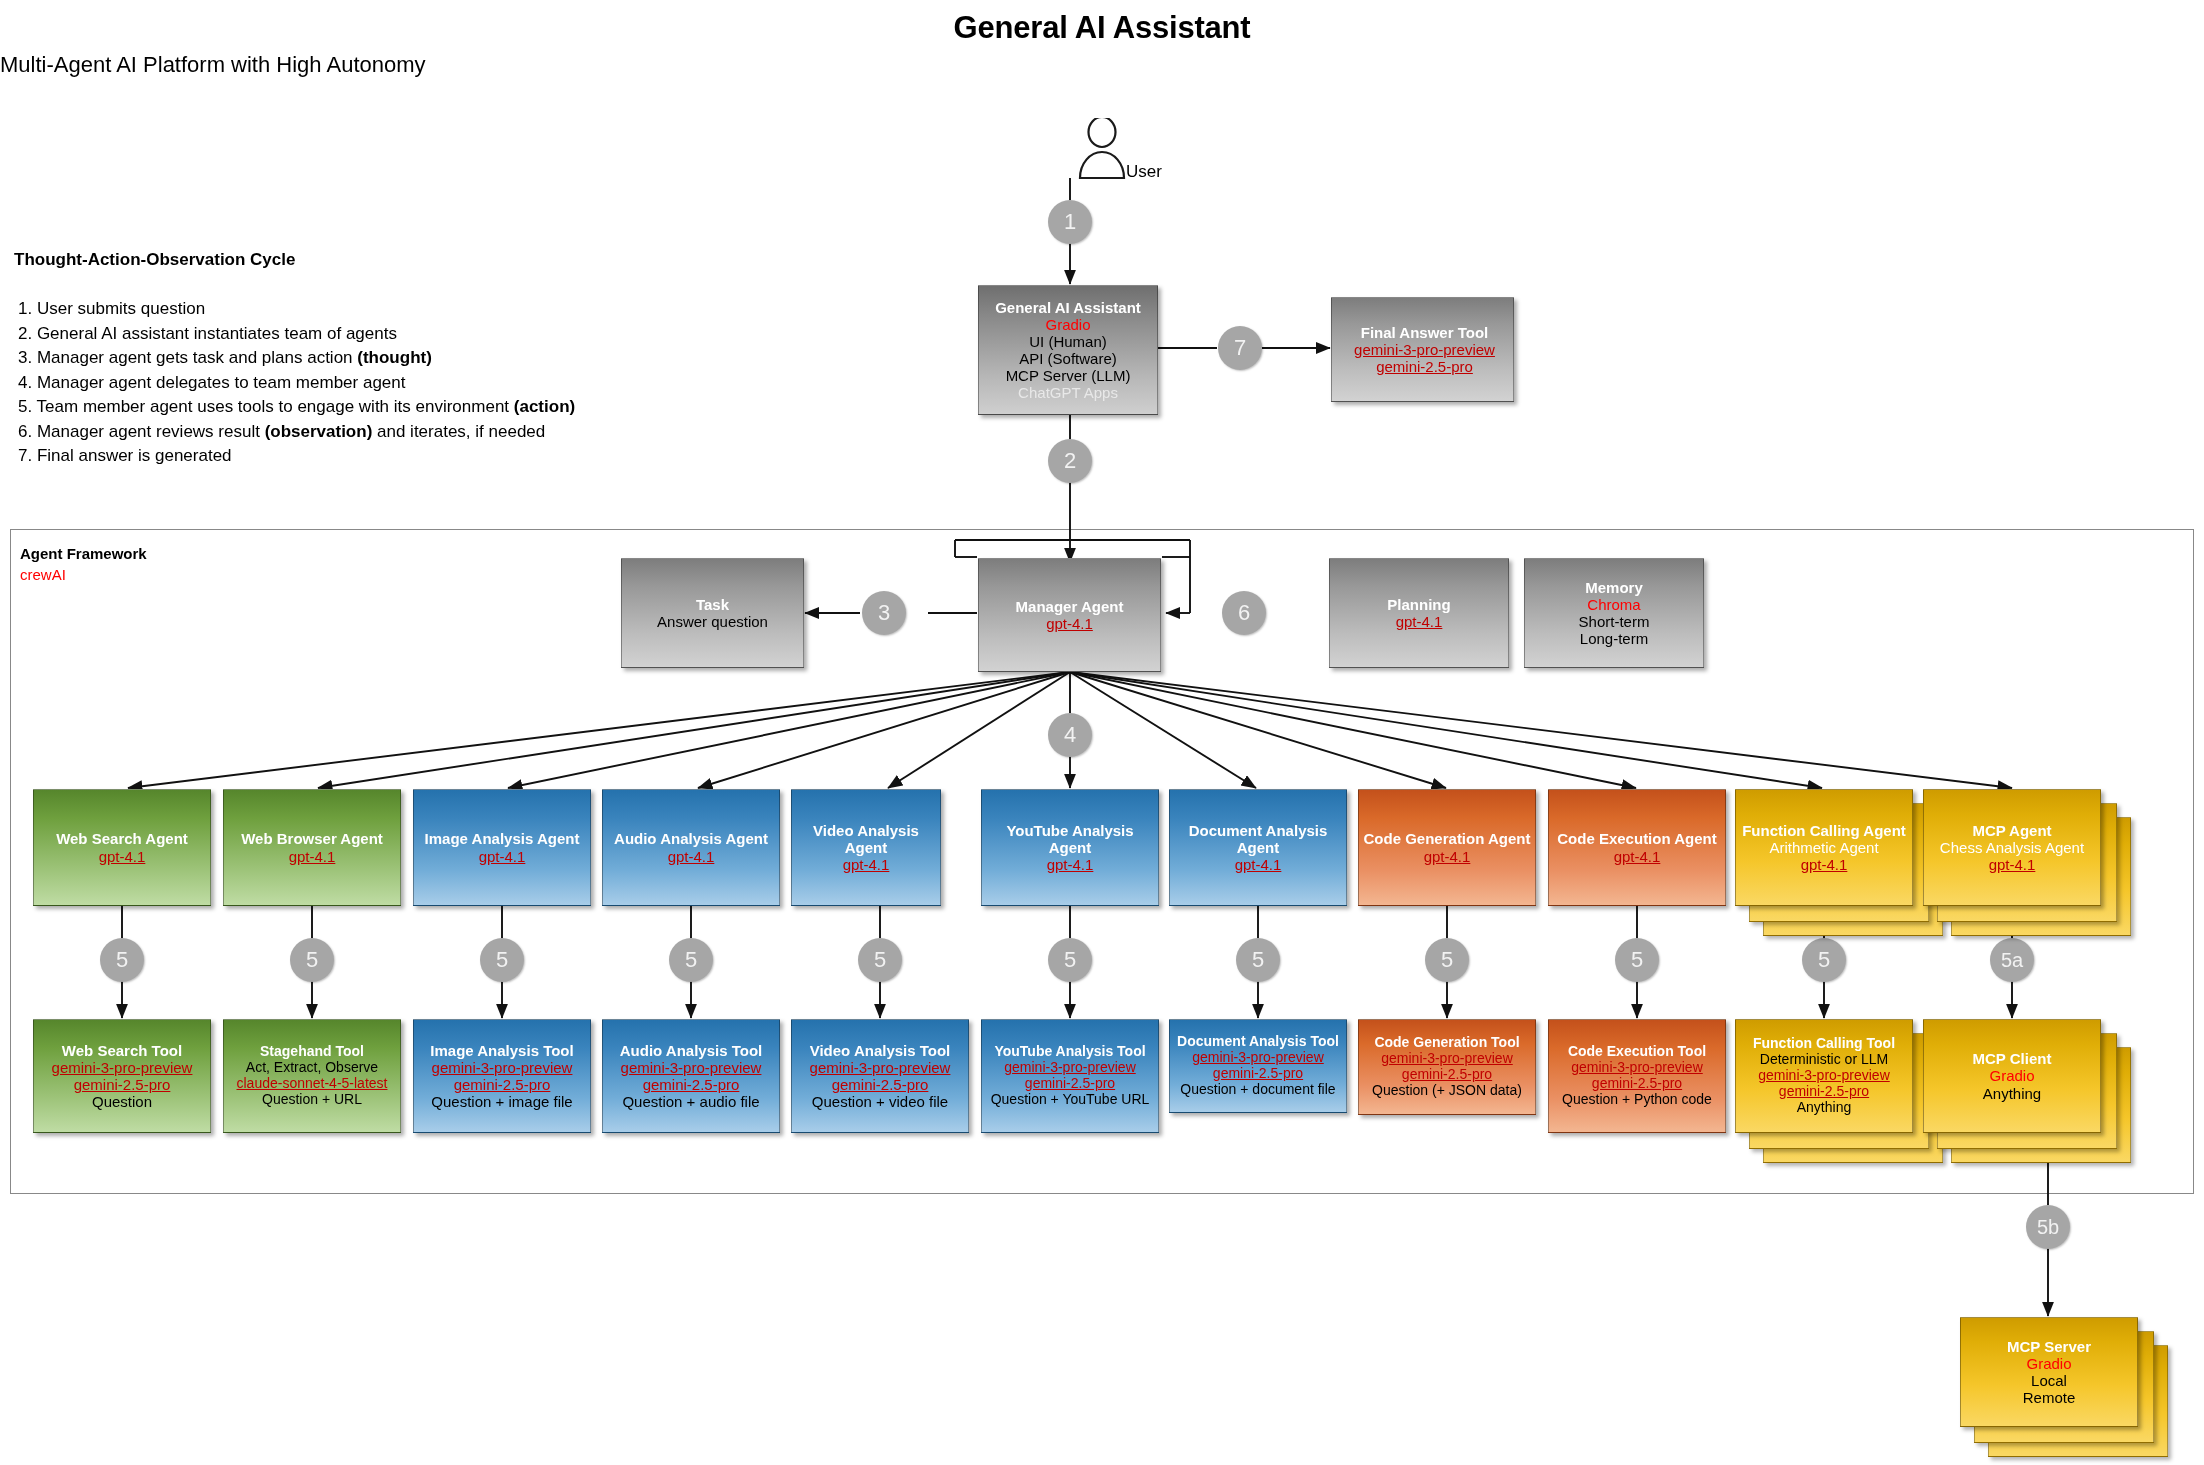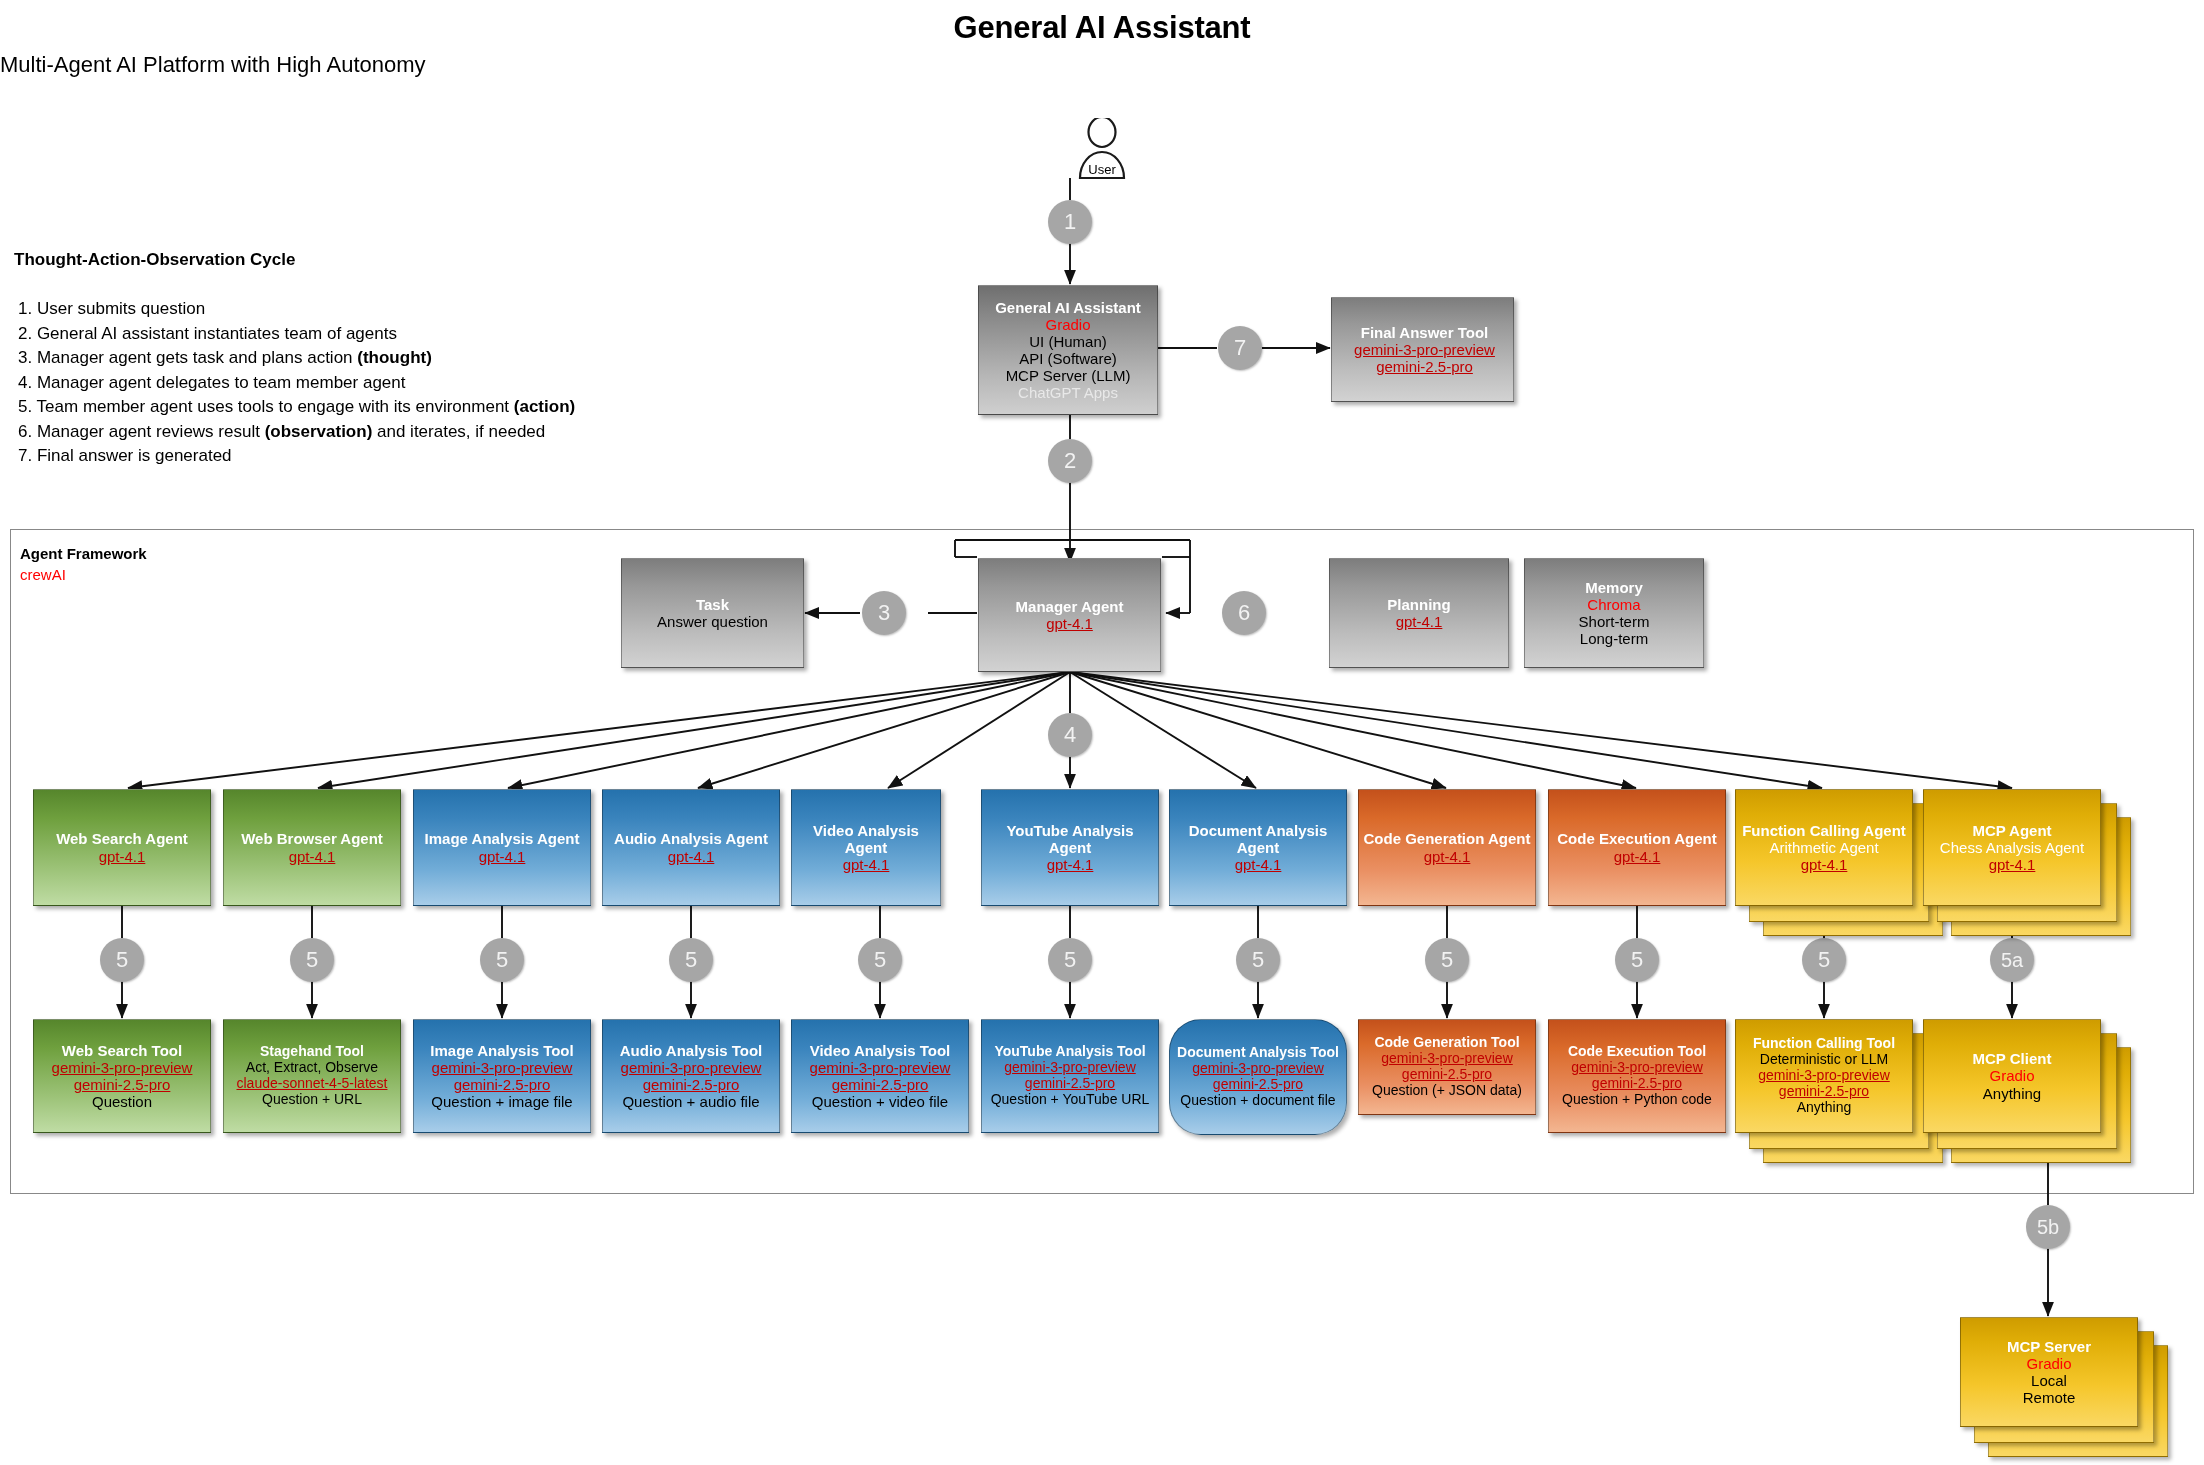--- a/index.html
+++ b/index.html
@@ -29,21 +29,21 @@
   }
 
   
   .legend-title { left: 14px; top: 250px; font-size: 17px; font-weight: bold; }
   .legend-list { left: 18px; top: 297px; font-size: 17px; line-height: 24.5px; }
   .legend-list div { white-space: nowrap; }
   .legend-list b { font-weight: bold; }
 
   
   .actor-label {
-    font-size: 13px; text-align: center; width: 120px;
+    font-size: 17px; text-align: right; width: 120px;
   }
 
   
   .node {
     text-align: center;
     display: flex; flex-direction: column; justify-content: center; align-items: center;
     padding: 2px 4px;
     border: 1px solid rgba(0,0,0,0.35);
     box-shadow: 3px 3px 4px rgba(0,0,0,0.32);
     line-height: 1.14;
@@ -339,21 +339,21 @@
     <span class="ln red">gemini-3-pro-preview</span>
     <span class="ln red">gemini-2.5-pro</span>
     <span class="ln blk">Question + video file</span>
   </div>
   <div class="abs node g-blue" style="left:981px; top:1019px; width:178px; height:114px; font-size:14px;">
     <span class="ln hd">YouTube Analysis Tool</span>
     <span class="ln red">gemini-3-pro-preview</span>
     <span class="ln red">gemini-2.5-pro</span>
     <span class="ln blk">Question + YouTube URL</span>
   </div>
-  <div class="abs node g-blue" style="left:1169px; top:1019px; width:178px; height:116px; font-size:14px;border-radius:32px;">
+  <div class="abs node g-blue" style="left:1169px; top:1019px; width:178px; height:94px; font-size:14px;">
     <span class="ln hd">Document Analysis Tool</span>
     <span class="ln red">gemini-3-pro-preview</span>
     <span class="ln red">gemini-2.5-pro</span>
     <span class="ln blk">Question + document file</span>
   </div>
   <div class="abs node g-orange" style="left:1358px; top:1019px; width:178px; height:96px; font-size:14px;">
     <span class="ln hd">Code Generation Tool</span>
     <span class="ln red">gemini-3-pro-preview</span>
     <span class="ln red">gemini-2.5-pro</span>
     <span class="ln blk">Question (+ JSON data)</span>

